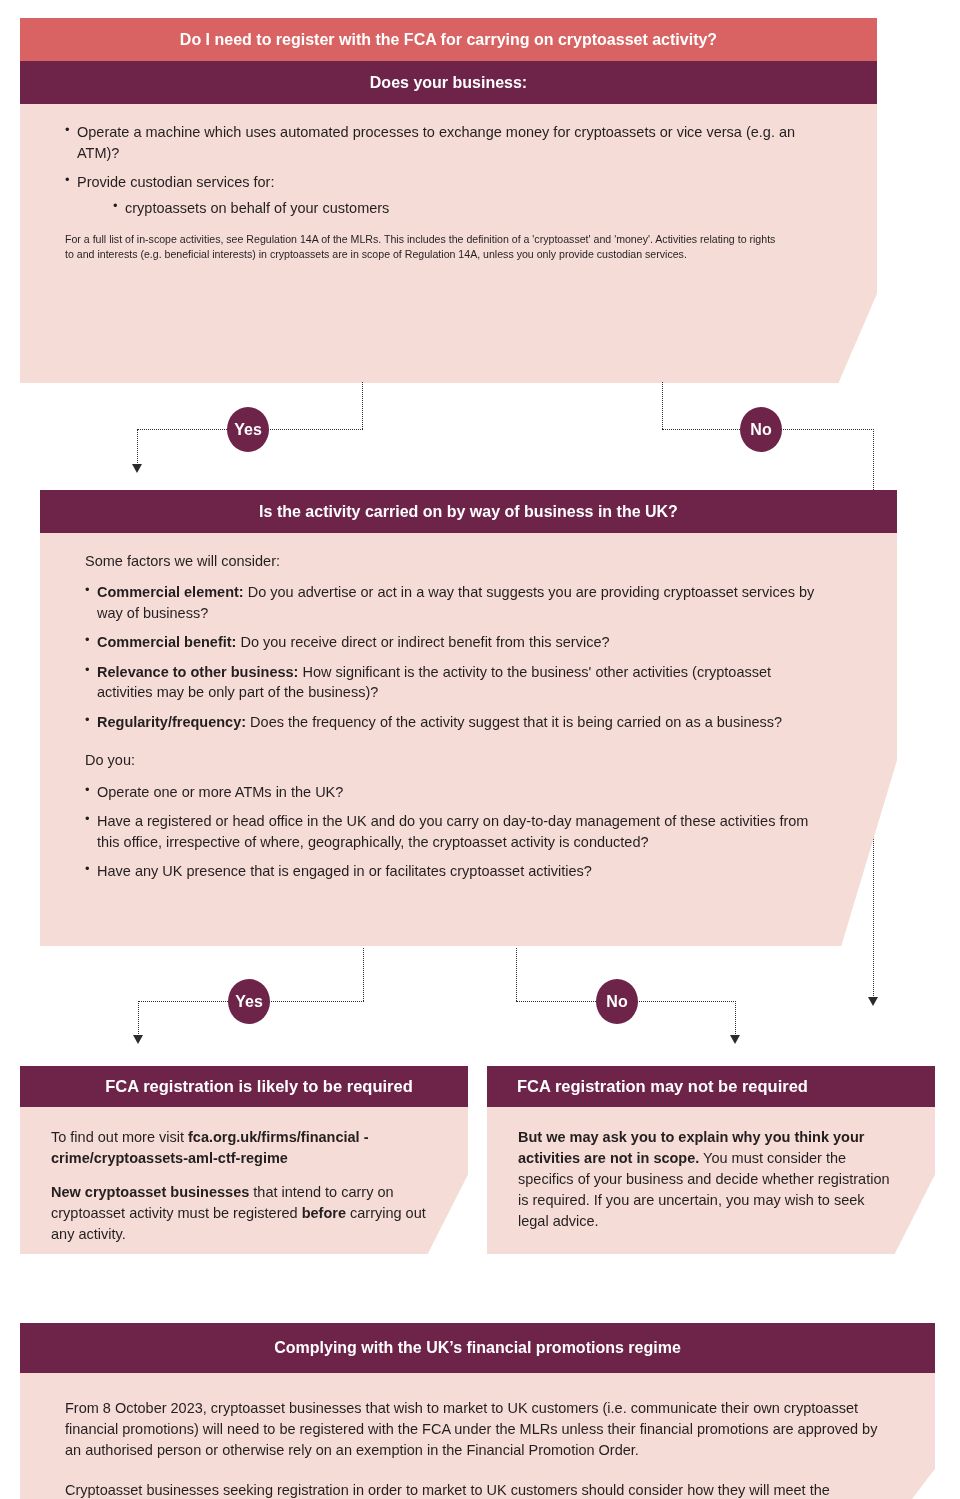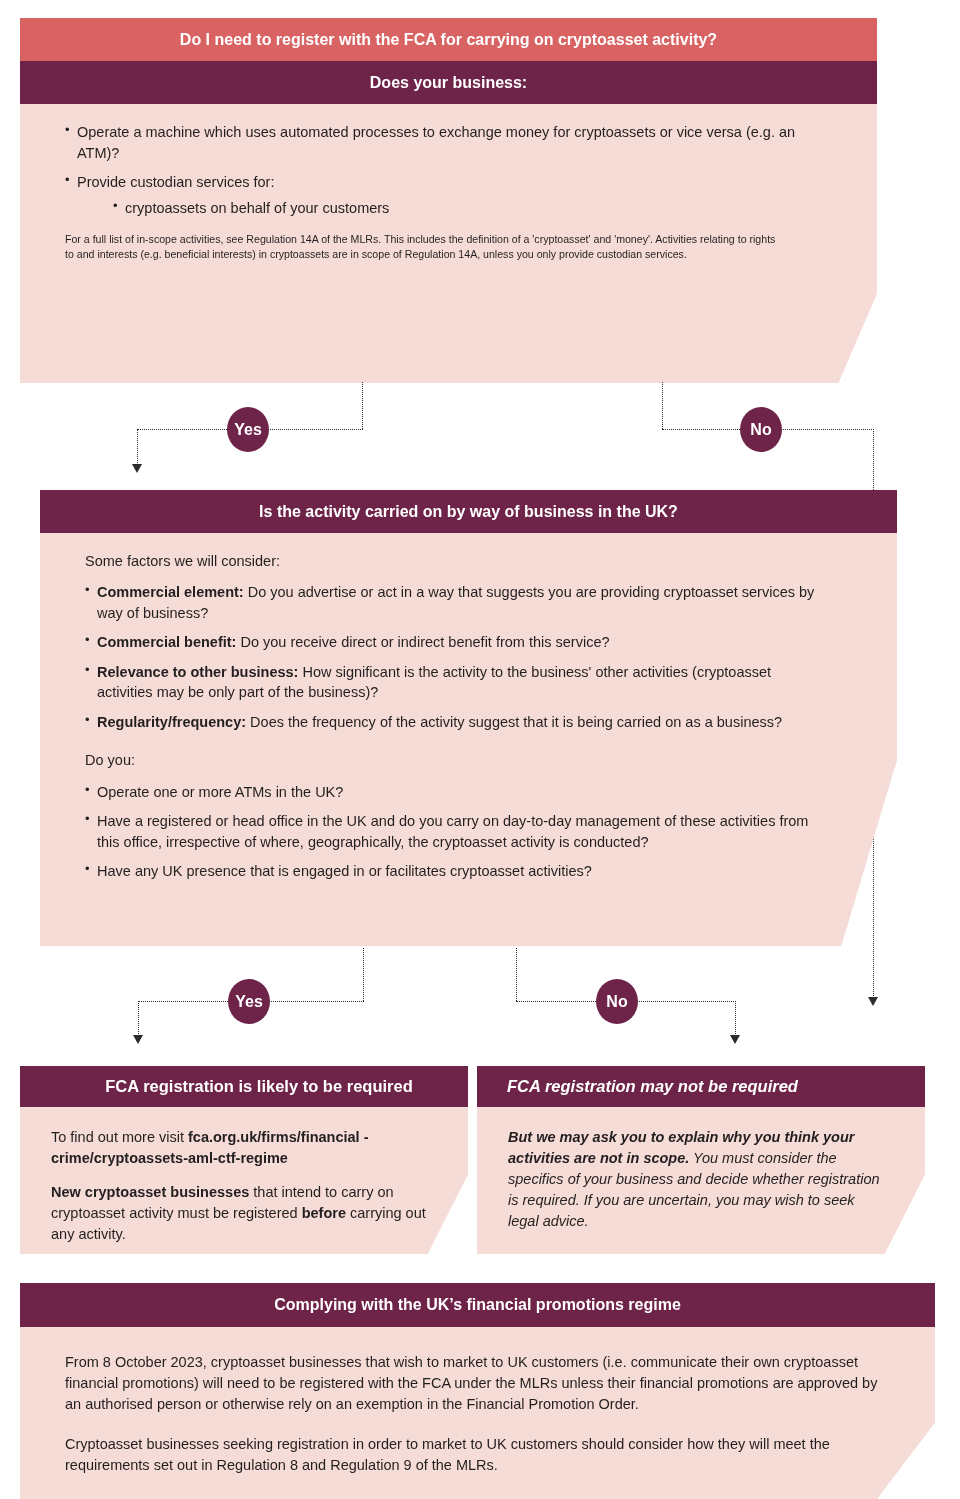--- a/index.html
+++ b/index.html
@@ -213,36 +213,36 @@
   <div class="body-pink notch-sm" style="height:147px; padding:20px 40px 10px 31px;">
     <div class="lead" style="margin-bottom:13px;">
       <span>To find out more visit </span><span class="b">fca.org.uk/firms/financial -crime/cryptoassets-aml-ctf-regime</span>
     </div>
     <div class="lead">
       <span class="b">New cryptoasset businesses</span><span> that intend to carry on cryptoasset activity must be registered </span><span class="b">before</span><span> carrying out any activity.</span>
     </div>
   </div>
 </div>
 
-<div class="panel" style="left:477px; top:1066px; width:448px;font-style:italic;">
+<div class="panel" style="left:487px; top:1066px; width:448px;">
 
   <div class="hdr-purple" style="height:41px; justify-content:flex-start; padding-left:30px; font-size:16.5px; text-align:left;">
     <span class="t">FCA registration may not be required</span>
   </div>
 
   <div class="body-pink notch-sm" style="height:147px; padding:20px 40px 10px 31px;">
     <div class="lead">
       <span class="b">But we may ask you to explain why you think your activities are not in scope.</span><span> You must consider the specifics of your business and decide whether registration is required. If you are uncertain, you may wish to seek legal advice.</span>
     </div>
   </div>
 </div>
 
 <div class="panel" style="left:20px; top:1283px; width:915px;">
 
-  <div class="hdr-purple" style="height:44px; font-size:16px;">
+  <div class="hdr-purple" style="height:50px; font-size:16px;margin-top:40px;">
     <span class="t">Complying with the UK’s financial promotions regime</span>
   </div>
 
   <div class="body-pink notch-md" style="height:174px; padding:25px 50px 10px 45px;">
     <div class="lead" style="margin-bottom:19px;">From 8 October 2023, cryptoasset businesses that wish to market to UK customers (i.e. communicate their own cryptoasset financial promotions) will need to be registered with the FCA under the MLRs unless their financial promotions are approved by an authorised person or otherwise rely on an exemption in the Financial Promotion Order.</div>
     <div class="lead">Cryptoasset businesses seeking registration in order to market to UK customers should consider how they will meet the requirements set out in Regulation 8 and Regulation 9 of the MLRs.</div>
   </div>
 </div>
 
 </body></html>

